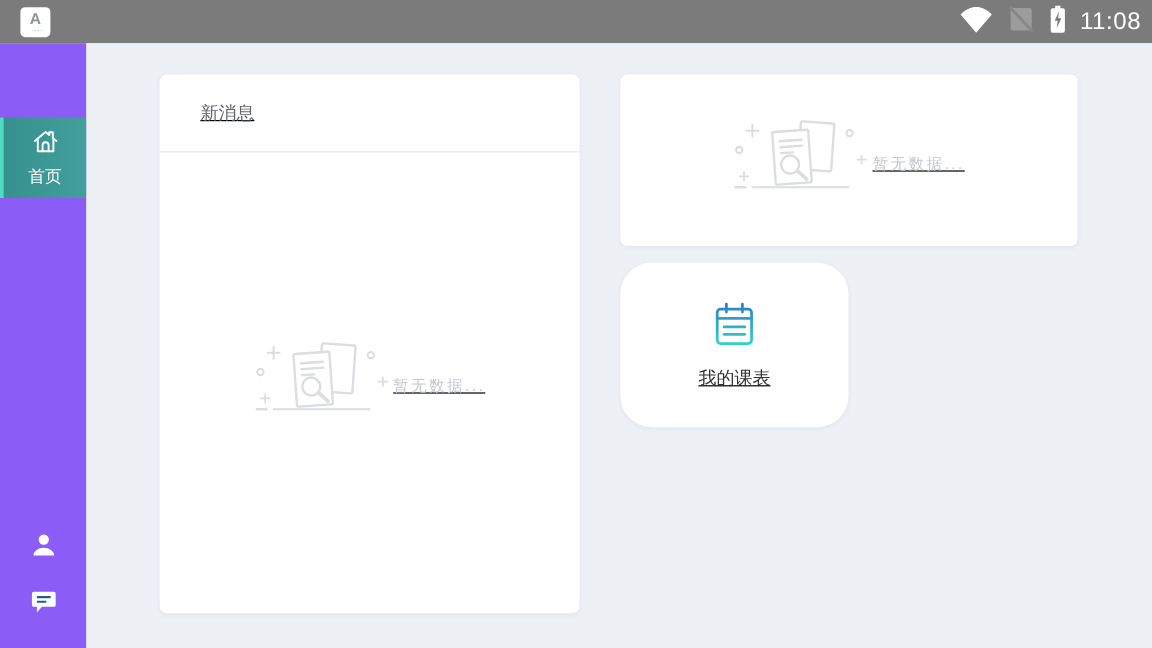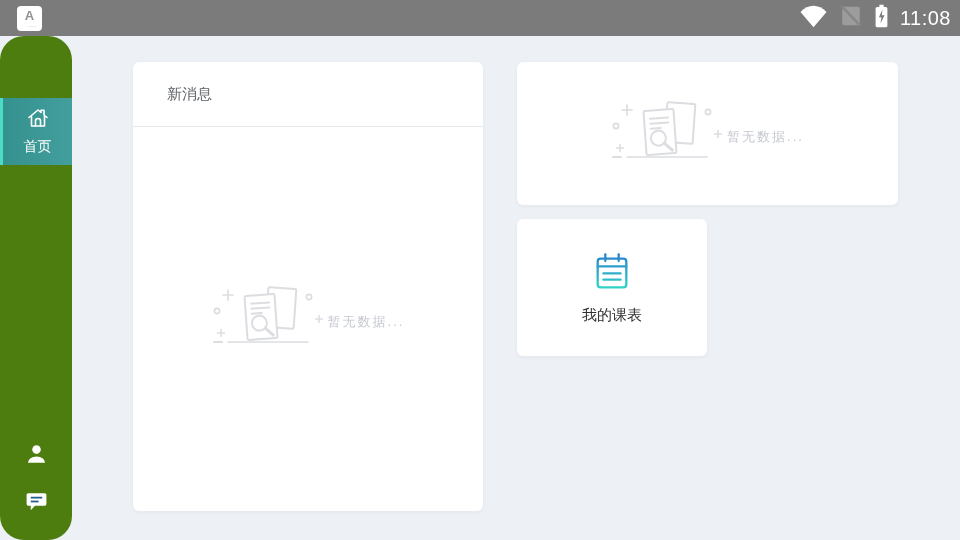--- a/index.html
+++ b/index.html
@@ -12,46 +12,46 @@
   .app-chip { width:25px; height:25px; background:#fff; border-radius:4px;
     display:flex; flex-direction:column; align-items:center; justify-content:center;
     margin-left:8px; }
   .app-chip .letter { font-size:13px; font-weight:bold; color:#8f9398; line-height:12px; }
   .app-chip .dots { font-size:7px; color:#9aa0a6; line-height:5px; letter-spacing:1px; margin-left:6px; }
   .status-right { display:flex; align-items:center; gap:9px; }
   .status-time { color:#fff; font-size:20px; letter-spacing:0.5px; margin-left:2px; }
 
   
   .shell { display:flex; height:504px; }
-  .sidebar { width:72px; background:#4d7c0f; position:relative; flex:0 0 72px;border-radius:24px; }
+  .sidebar { width:72px; background:#8b5cf6; position:relative; flex:0 0 72px; }
   .nav-item-selected { position:absolute; top:62px; left:0; width:72px; height:67px;
     background:linear-gradient(90deg,#35918e,#429f9d);
     border-left:3px solid #4cdcc3; display:flex; flex-direction:column;
     align-items:center; justify-content:center; gap:5px; color:#fff; cursor:pointer; }
   .nav-item-selected .nav-label { font-size:14px; }
   .sidebar-bottom { position:absolute; left:0; bottom:26px; width:72px;
     display:flex; flex-direction:column; align-items:center; gap:21px; }
   .icon-btn { width:26px; height:26px; display:flex; align-items:center;
     justify-content:center; cursor:pointer; }
 
   
   .main { flex:1; position:relative; background:#edf1f6; }
   .card { position:absolute; background:#fff; border-radius:6px;
-    box-shadow:0 1px 4px rgba(31,45,61,0.05); }
+    box-shadow:0 1px 4px rgba(31,45,61,0.05);text-decoration:underline; }
   .card-messages { left:61px; top:26px; width:350px; height:449px; }
   .card-messages .card-header { height:65px; display:flex; align-items:center;
     padding-left:34px; font-size:15px; color:#5f6368;
     border-bottom:1px solid #e6e8ec; }
   .card-messages .card-body { height:383px; display:flex; flex-direction:column;
     align-items:center; justify-content:center; }
   .card-data { left:445px; top:26px; width:381px; height:143px;
     display:flex; flex-direction:column; align-items:center; justify-content:center; }
   .card-timetable { left:445px; top:183px; width:190px; height:137px;
     display:flex; flex-direction:column; align-items:center; justify-content:center;
-    gap:9px; cursor:pointer; }
+    gap:9px; cursor:pointer;border-radius:26px; }
   .card-timetable .tt-label { font-size:15px; color:#303133; }
 
   .empty-state { display:flex; align-items:center; }
   .empty-text { margin-top:7px; font-size:13px; color:#c4c8cf; letter-spacing:2px; }
 </style>
 </head>
 <body>
 
 <div class="statusbar">
   <div class="app-chip">

